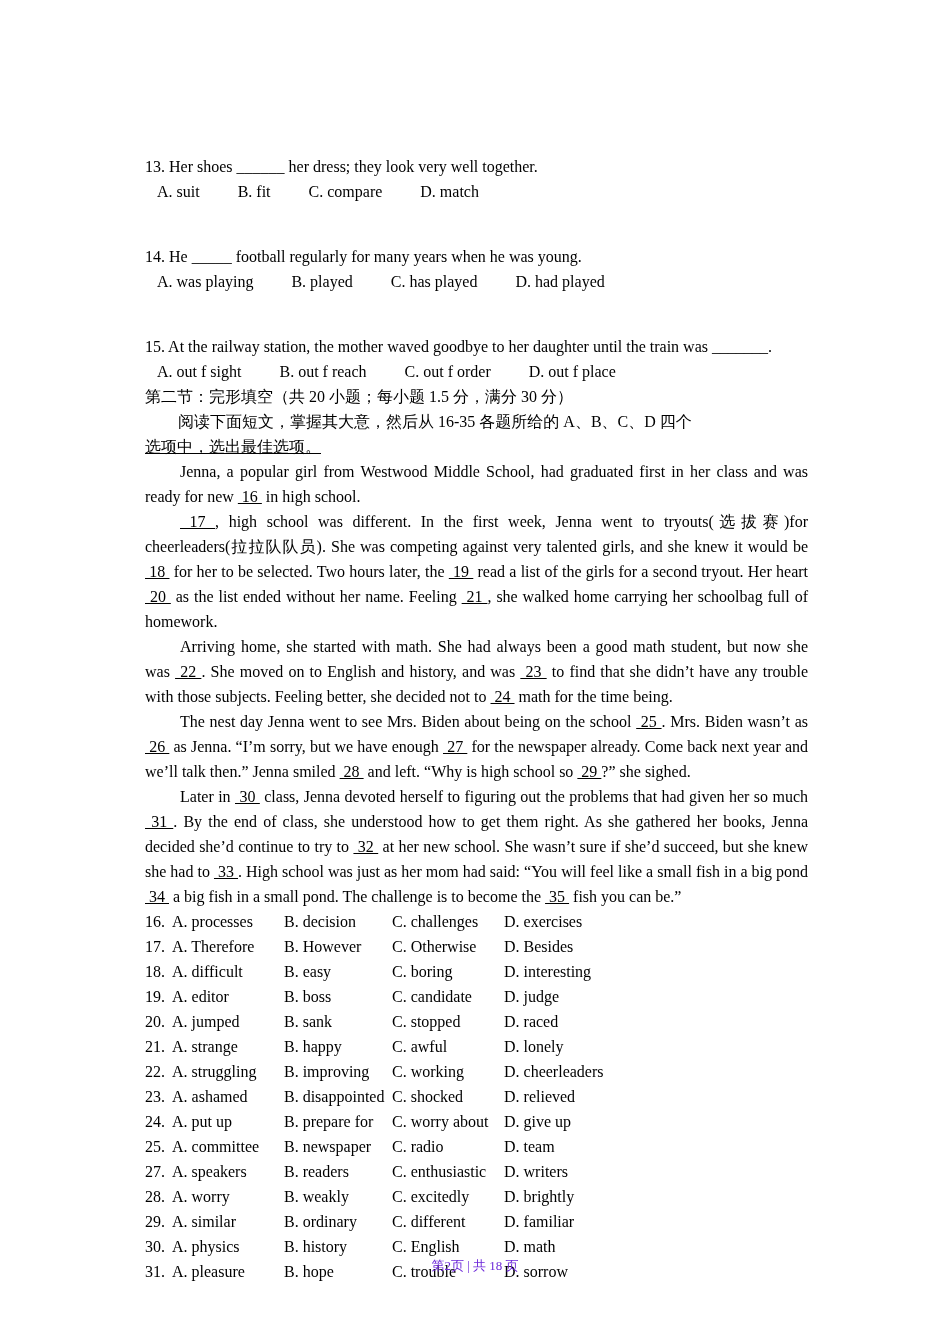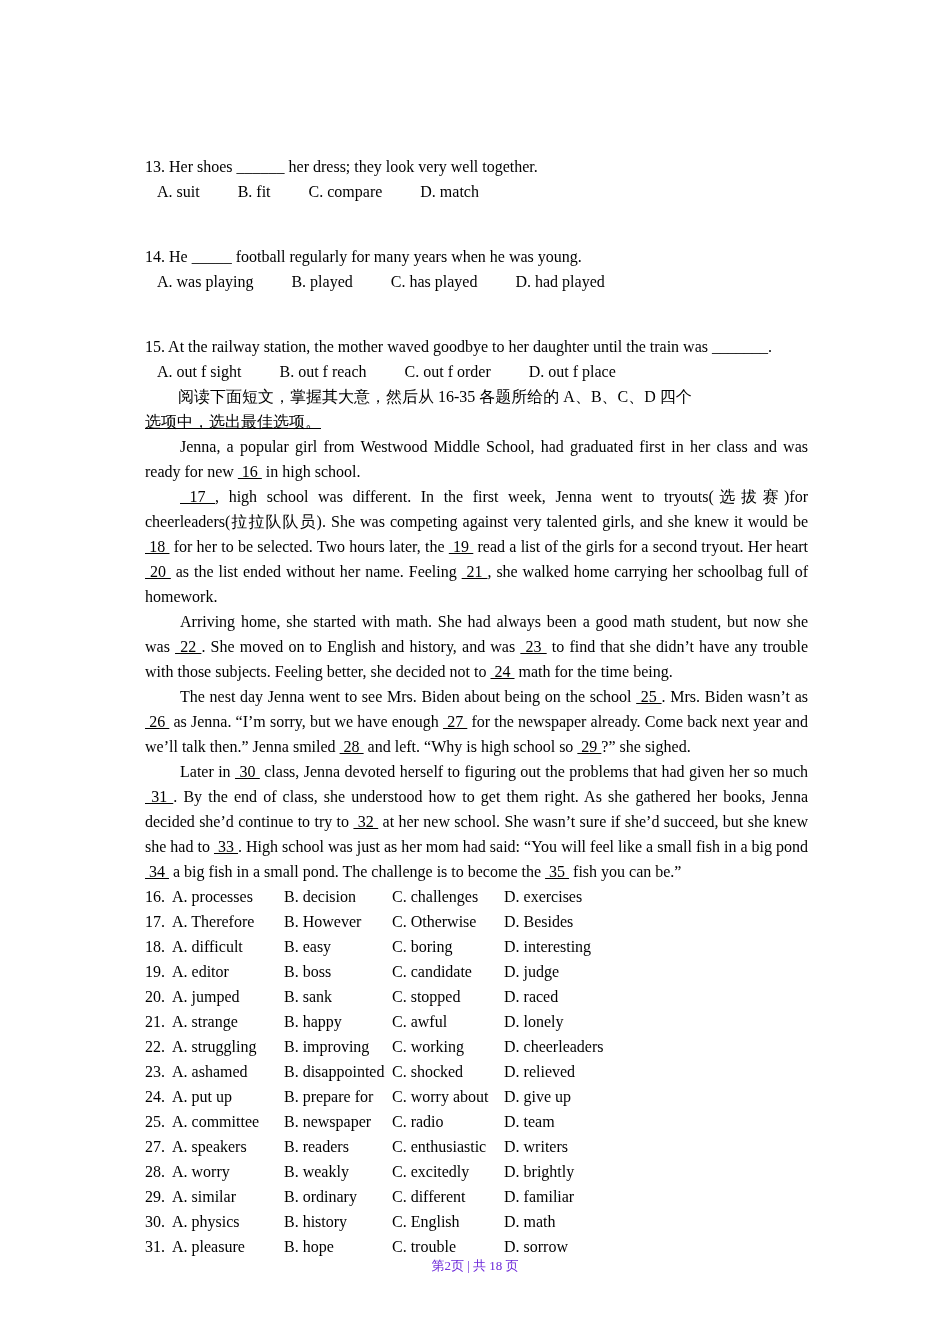--- a/index.html
+++ b/index.html
@@ -86,20 +86,21 @@
         <div class="q-stem">15. At the railway station, the mother waved goodbye to her daughter until the train was _______.</div>
         <div class="q-opts">
           <span class="opt">A. out f sight</span>
           <span class="opt">B. out f reach</span>
           <span class="opt">C. out f order</span>
           <span class="opt">D. out f place</span>
         </div>
       </div>
       </div>
 
+    <div class="section-header">第二节：完形填空（共 20 小题；每小题 1.5 分，满分 30 分）</div>
     <div class="instr-1">阅读下面短文，掌握其大意，然后从 16-35 各题所给的 A、B、C、D 四个</div>
     <div class="instr-2">选项中，选出最佳选项。</div>
 
     <div>
 
     <p class="para">Jenna, a popular girl from Westwood Middle School, had graduated first in her class and was ready for new <span class="blank">&nbsp;16&nbsp;</span> in high school.</p>
         <p class="para"><span class="blank">&nbsp;17&nbsp;</span>, high school was different. In the first week, Jenna went to tryouts(选拔赛)for cheerleaders(拉拉队队员). She was competing against very talented girls, and she knew it would be <span class="blank">&nbsp;18&nbsp;</span> for her to be selected. Two hours later, the <span class="blank">&nbsp;19&nbsp;</span> read a list of the girls for a second tryout. Her heart <span class="blank">&nbsp;20&nbsp;</span> as the list ended without her name. Feeling <span class="blank">&nbsp;21&nbsp;</span>, she walked home carrying her schoolbag full of homework.</p>
         <p class="para">Arriving home, she started with math. She had always been a good math student, but now she was <span class="blank">&nbsp;22&nbsp;</span>. She moved on to English and history, and was <span class="blank">&nbsp;23&nbsp;</span> to find that she didn’t have any trouble with those subjects. Feeling better, she decided not to <span class="blank">&nbsp;24&nbsp;</span> math for the time being.</p>
         <p class="para">The nest day Jenna went to see Mrs. Biden about being on the school <span class="blank">&nbsp;25&nbsp;</span>. Mrs. Biden wasn’t as <span class="blank">&nbsp;26&nbsp;</span> as Jenna. “I’m sorry, but we have enough <span class="blank">&nbsp;27&nbsp;</span> for the newspaper already. Come back next year and we’ll talk then.” Jenna smiled <span class="blank">&nbsp;28&nbsp;</span> and left. “Why is high school so <span class="blank">&nbsp;29&nbsp;</span>?” she sighed.</p>
         <p class="para">Later in <span class="blank">&nbsp;30&nbsp;</span> class, Jenna devoted herself to figuring out the problems that had given her so much <span class="blank">&nbsp;31&nbsp;</span>. By the end of class, she understood how to get them right. As she gathered her books, Jenna decided she’d continue to try to <span class="blank">&nbsp;32&nbsp;</span> at her new school. She wasn’t sure if she’d succeed, but she knew she had to <span class="blank">&nbsp;33&nbsp;</span>. High school was just as her mom had said: “You will feel like a small fish in a big pond <span class="blank">&nbsp;34&nbsp;</span> a big fish in a small pond. The challenge is to become the <span class="blank">&nbsp;35&nbsp;</span> fish you can be.”</p>

